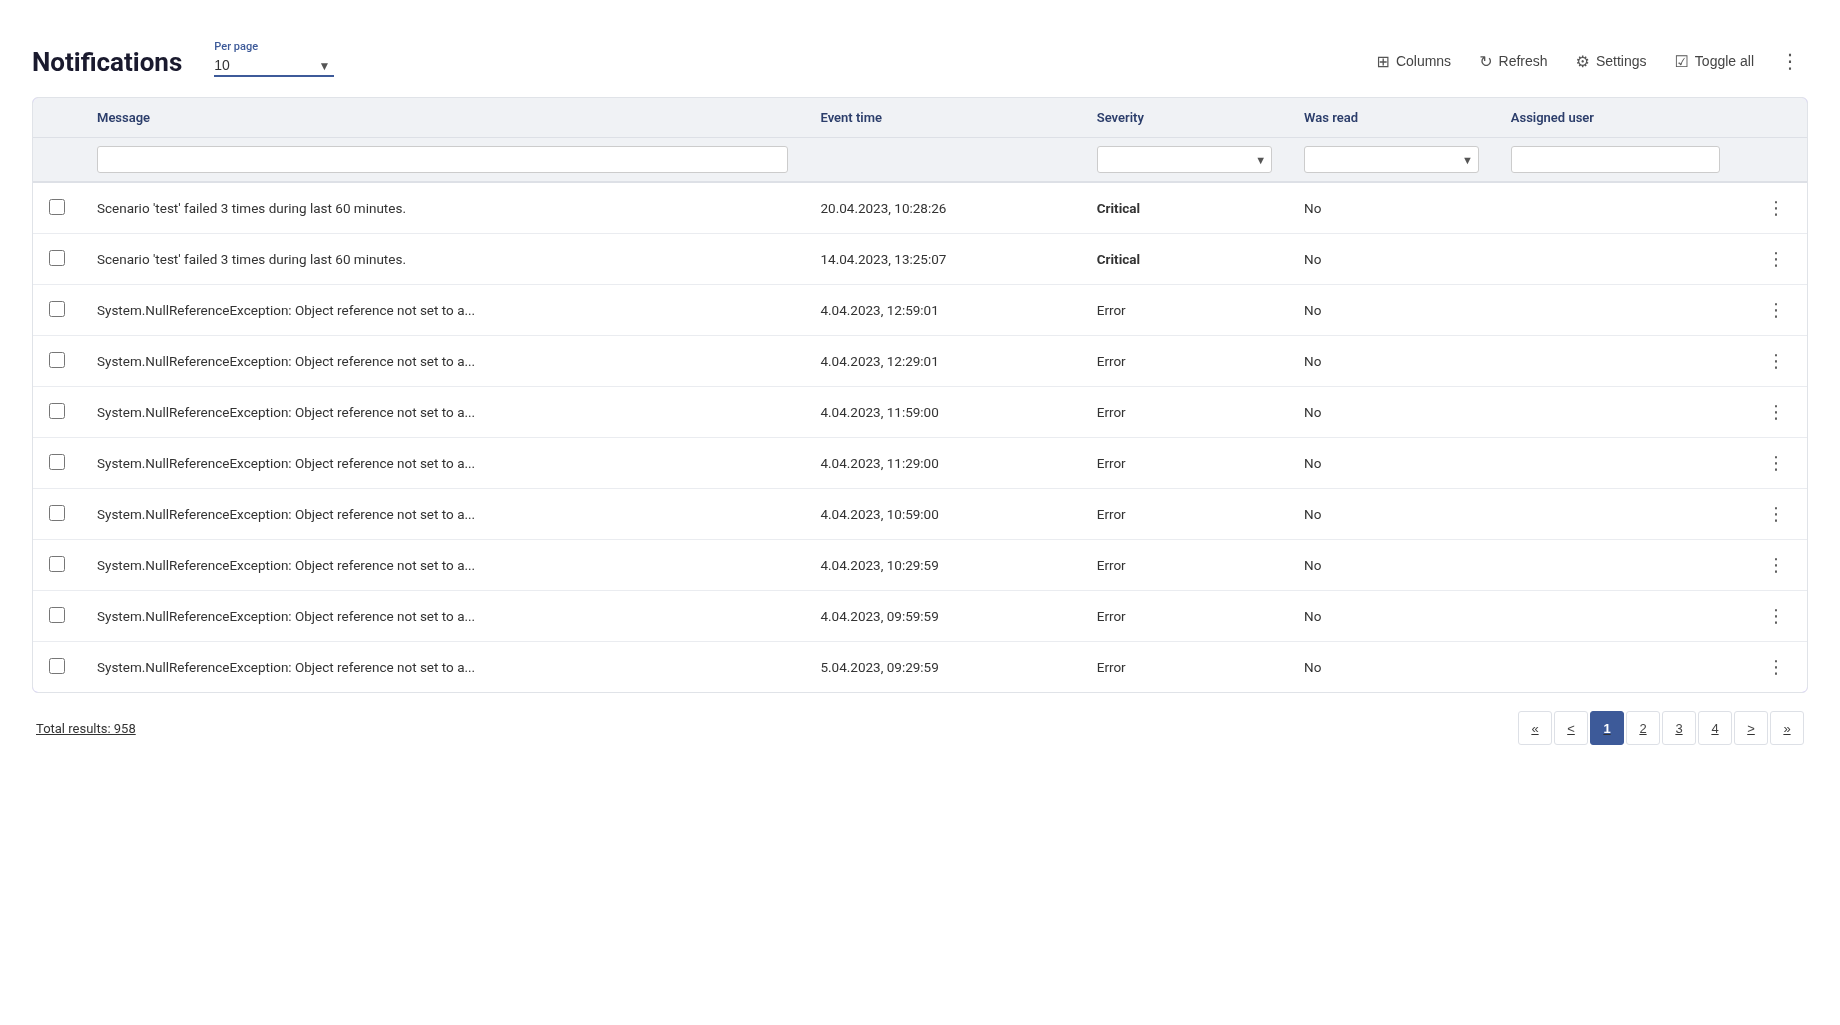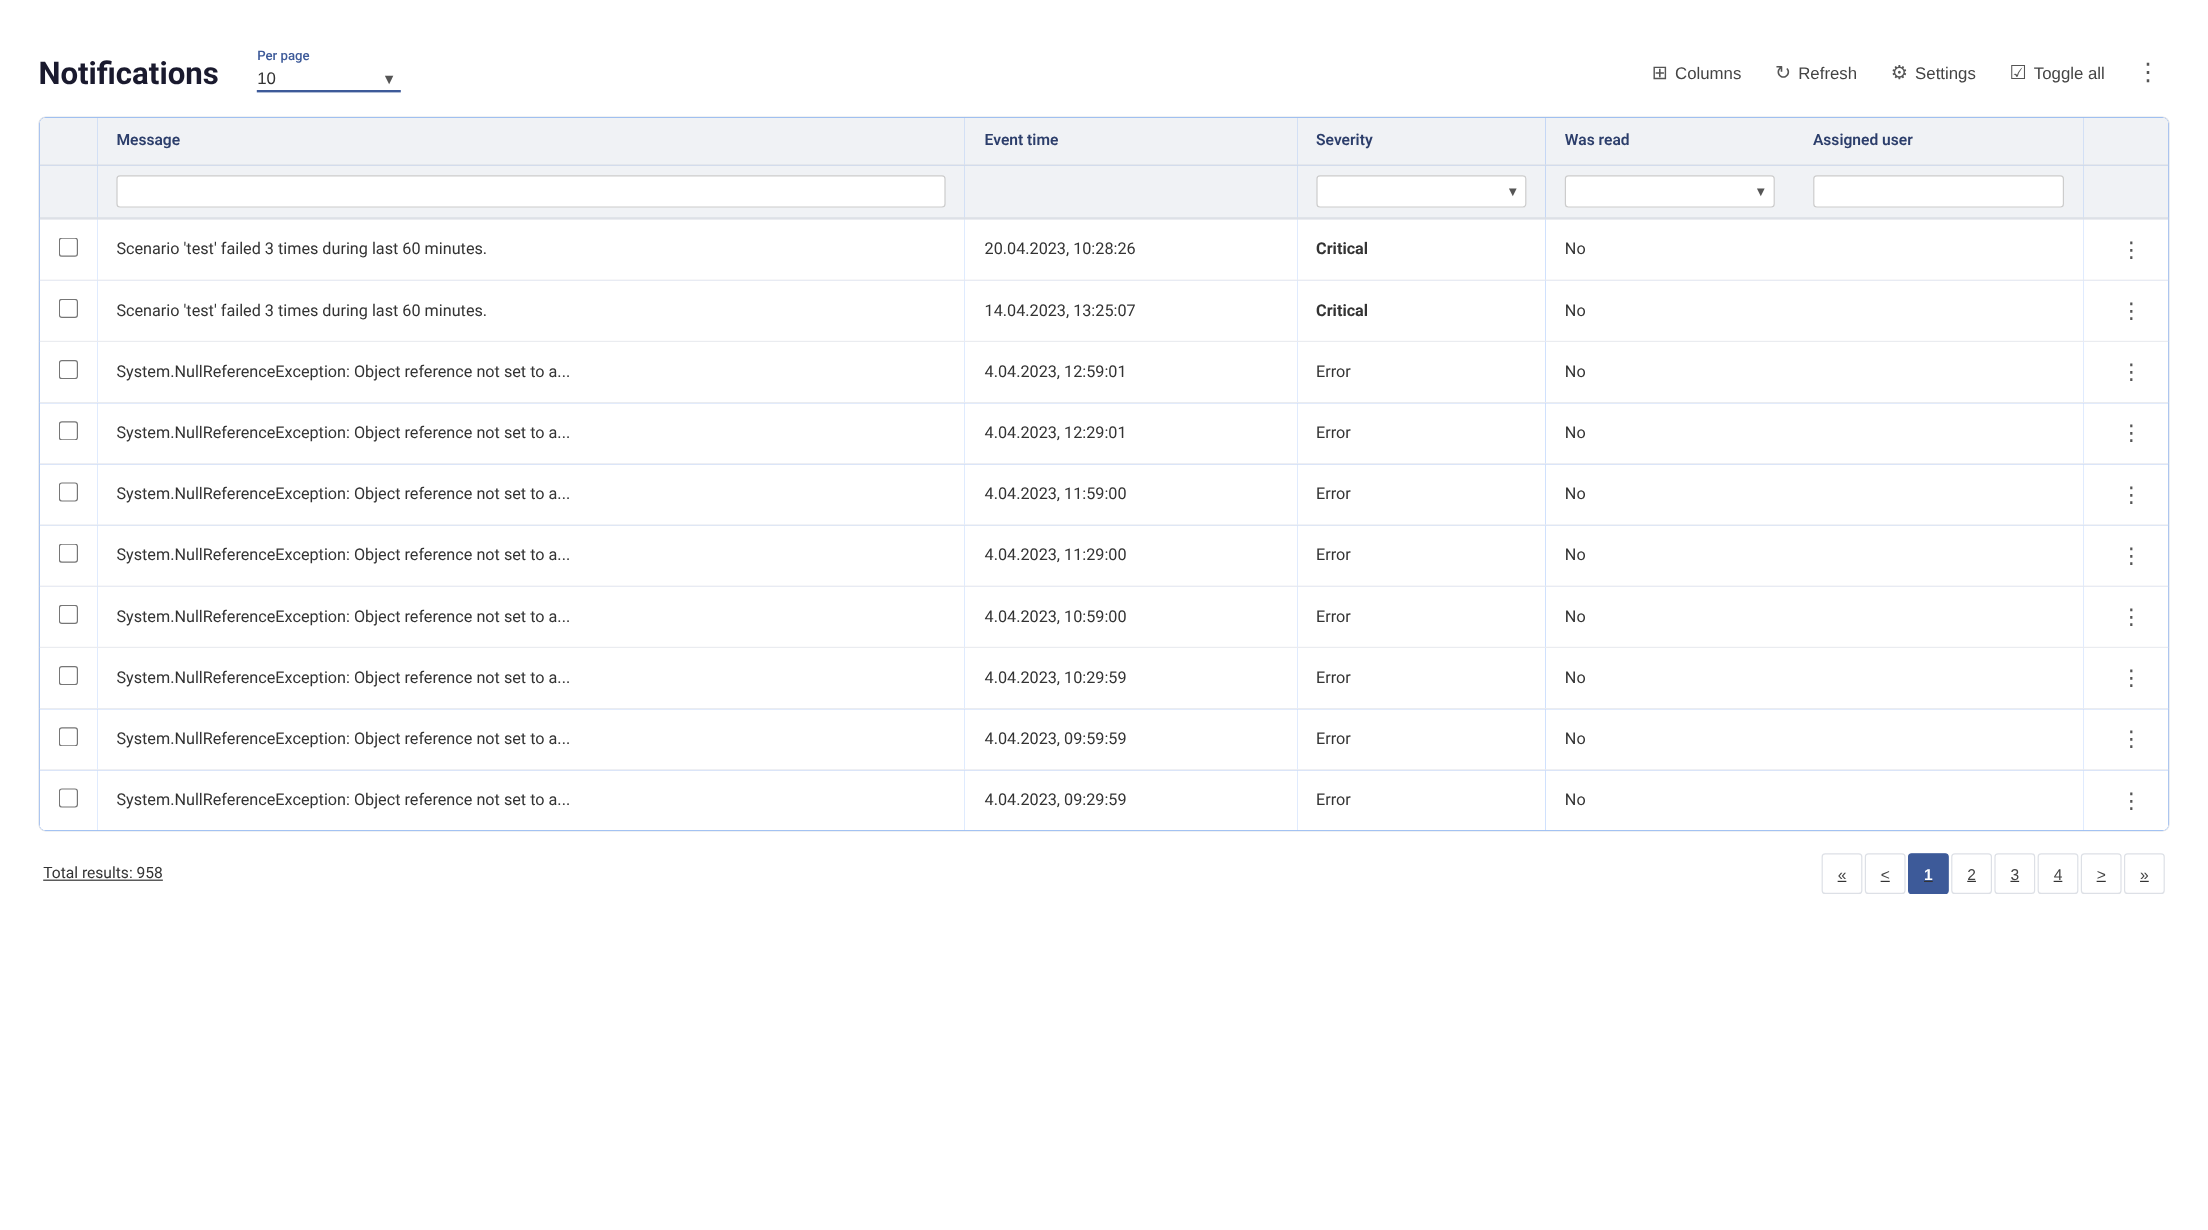--- a/index.html
+++ b/index.html
@@ -85,21 +85,21 @@
       background: none;
       border: none;
       cursor: pointer;
       color: #555;
       font-size: 20px;
       padding: 4px 8px;
       border-radius: 4px;
     }
 
     .table-container {
-      background: #3b82f6;
+      background: #c4b5fd;
       border-radius: 6px;
       overflow: hidden;
       border: 1px solid #e0e3e8;
     }
     .table {
       width: 100%;
       border-collapse: collapse;
     }
     .table thead tr th {
       background: #f0f2f5;
@@ -438,21 +438,21 @@
       <td class="col-assigned"></td>
       <td class="action-col">
         <button class="row-menu-btn">⋮</button>
       </td>
     </tr>
           <tr>
       <td class="checkbox-cell">
         <input type="checkbox" class="row-checkbox" style="">
       </td>
       <td class="col-message">System.NullReferenceException: Object reference not set to a...</td>
-      <td class="col-event">4.04.2023, 09:29:59</td>
+      <td class="col-event">5.04.2023, 09:29:59</td>
       <td class="col-severity severity-error">Error</td>
       <td class="col-wasread">No</td>
       <td class="col-assigned"></td>
       <td class="action-col">
         <button class="row-menu-btn">⋮</button>
       </td>
     </tr>
         </tbody>
     </table>
   </div>

